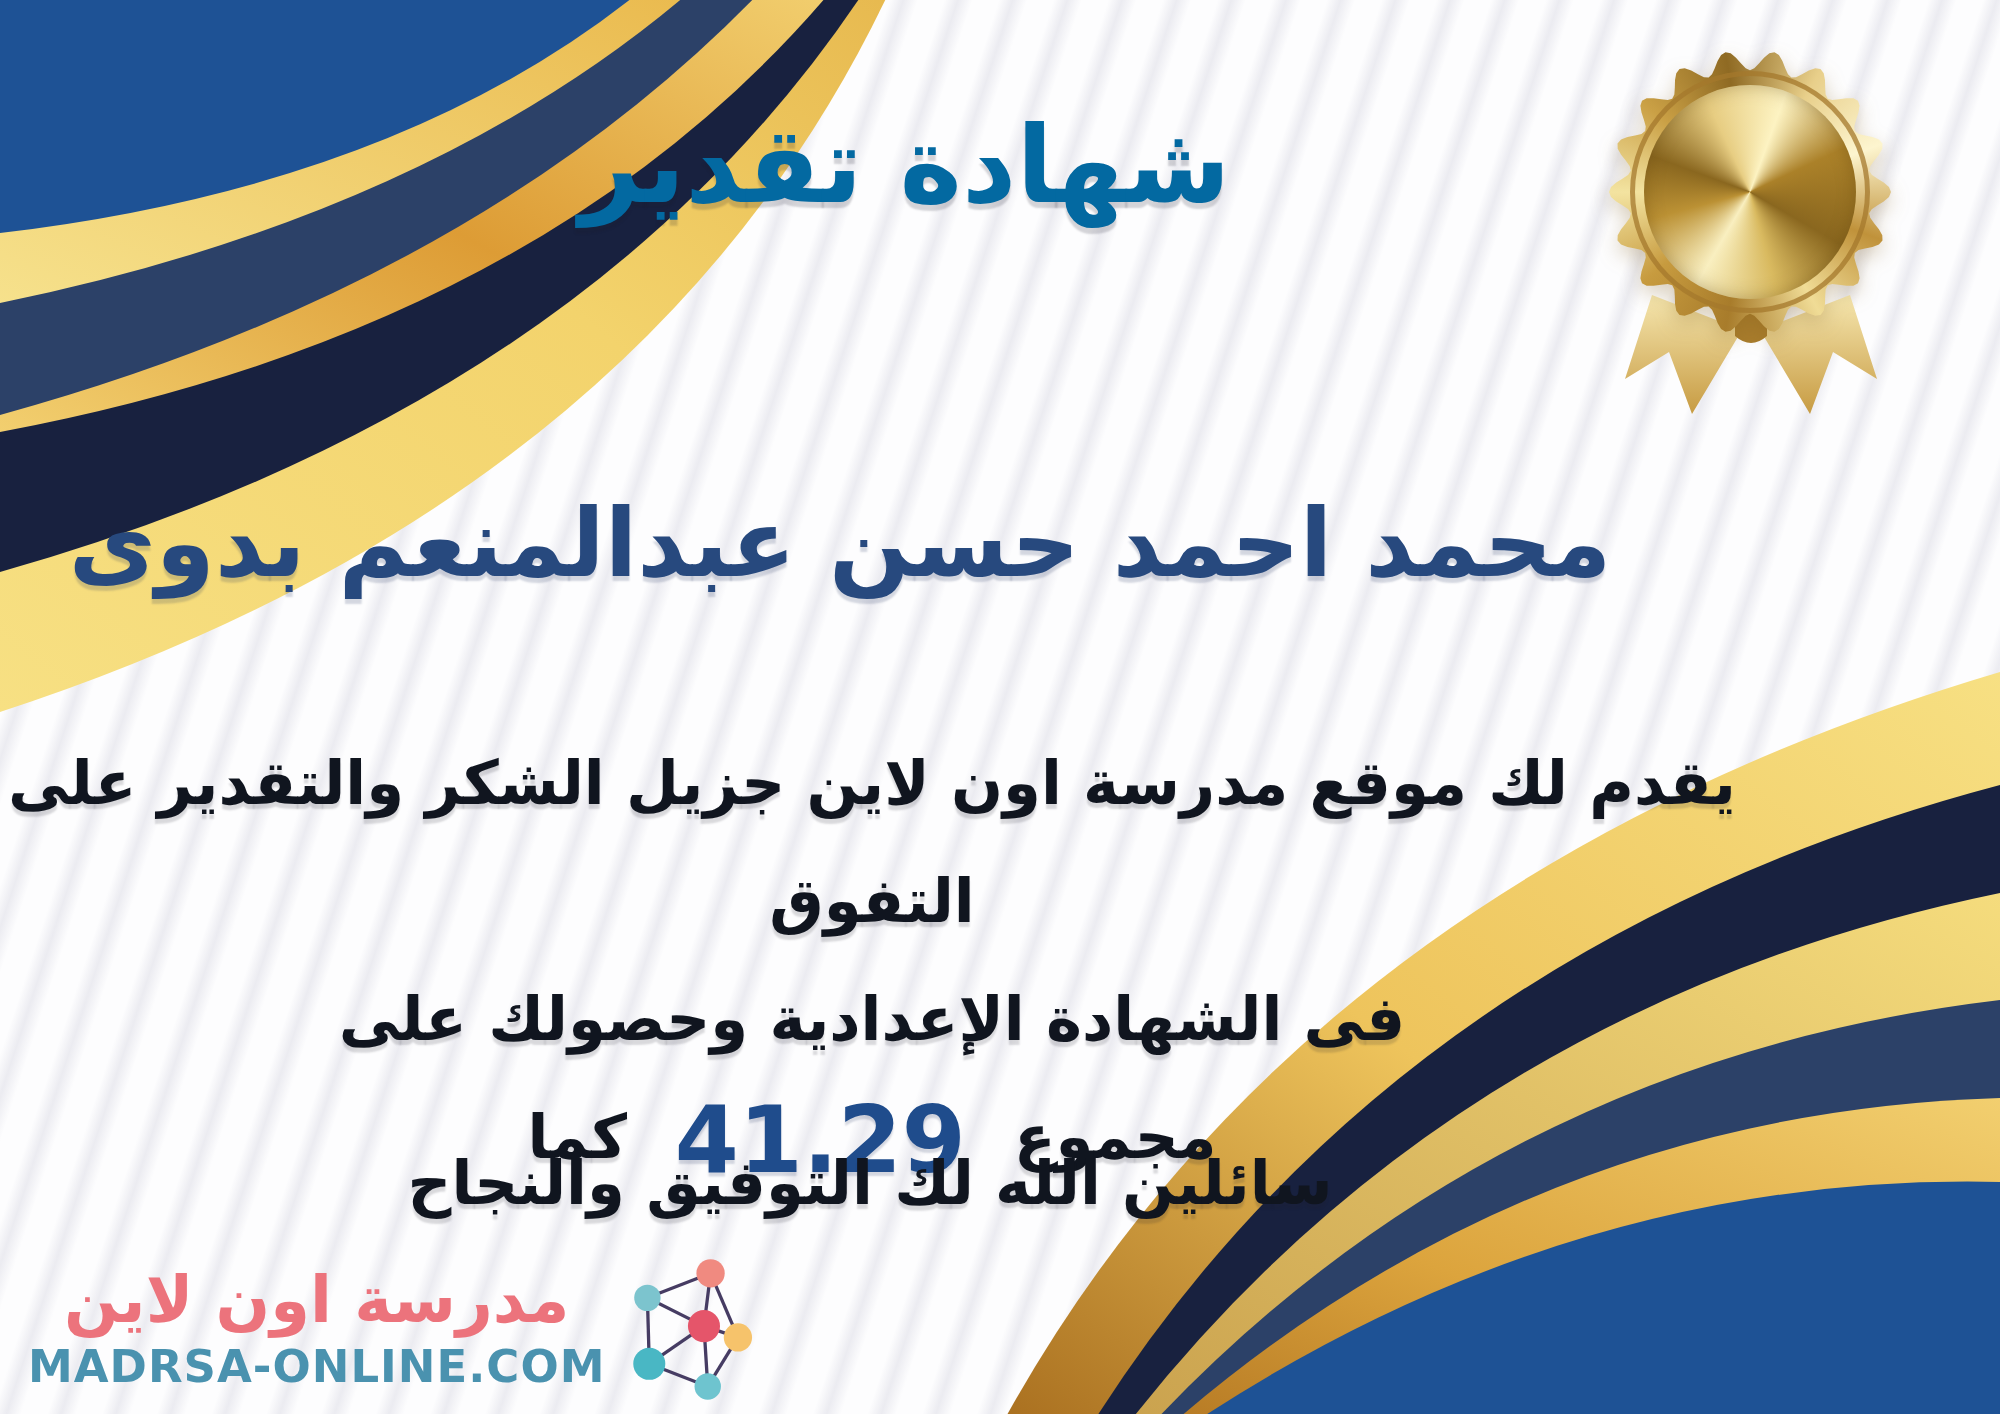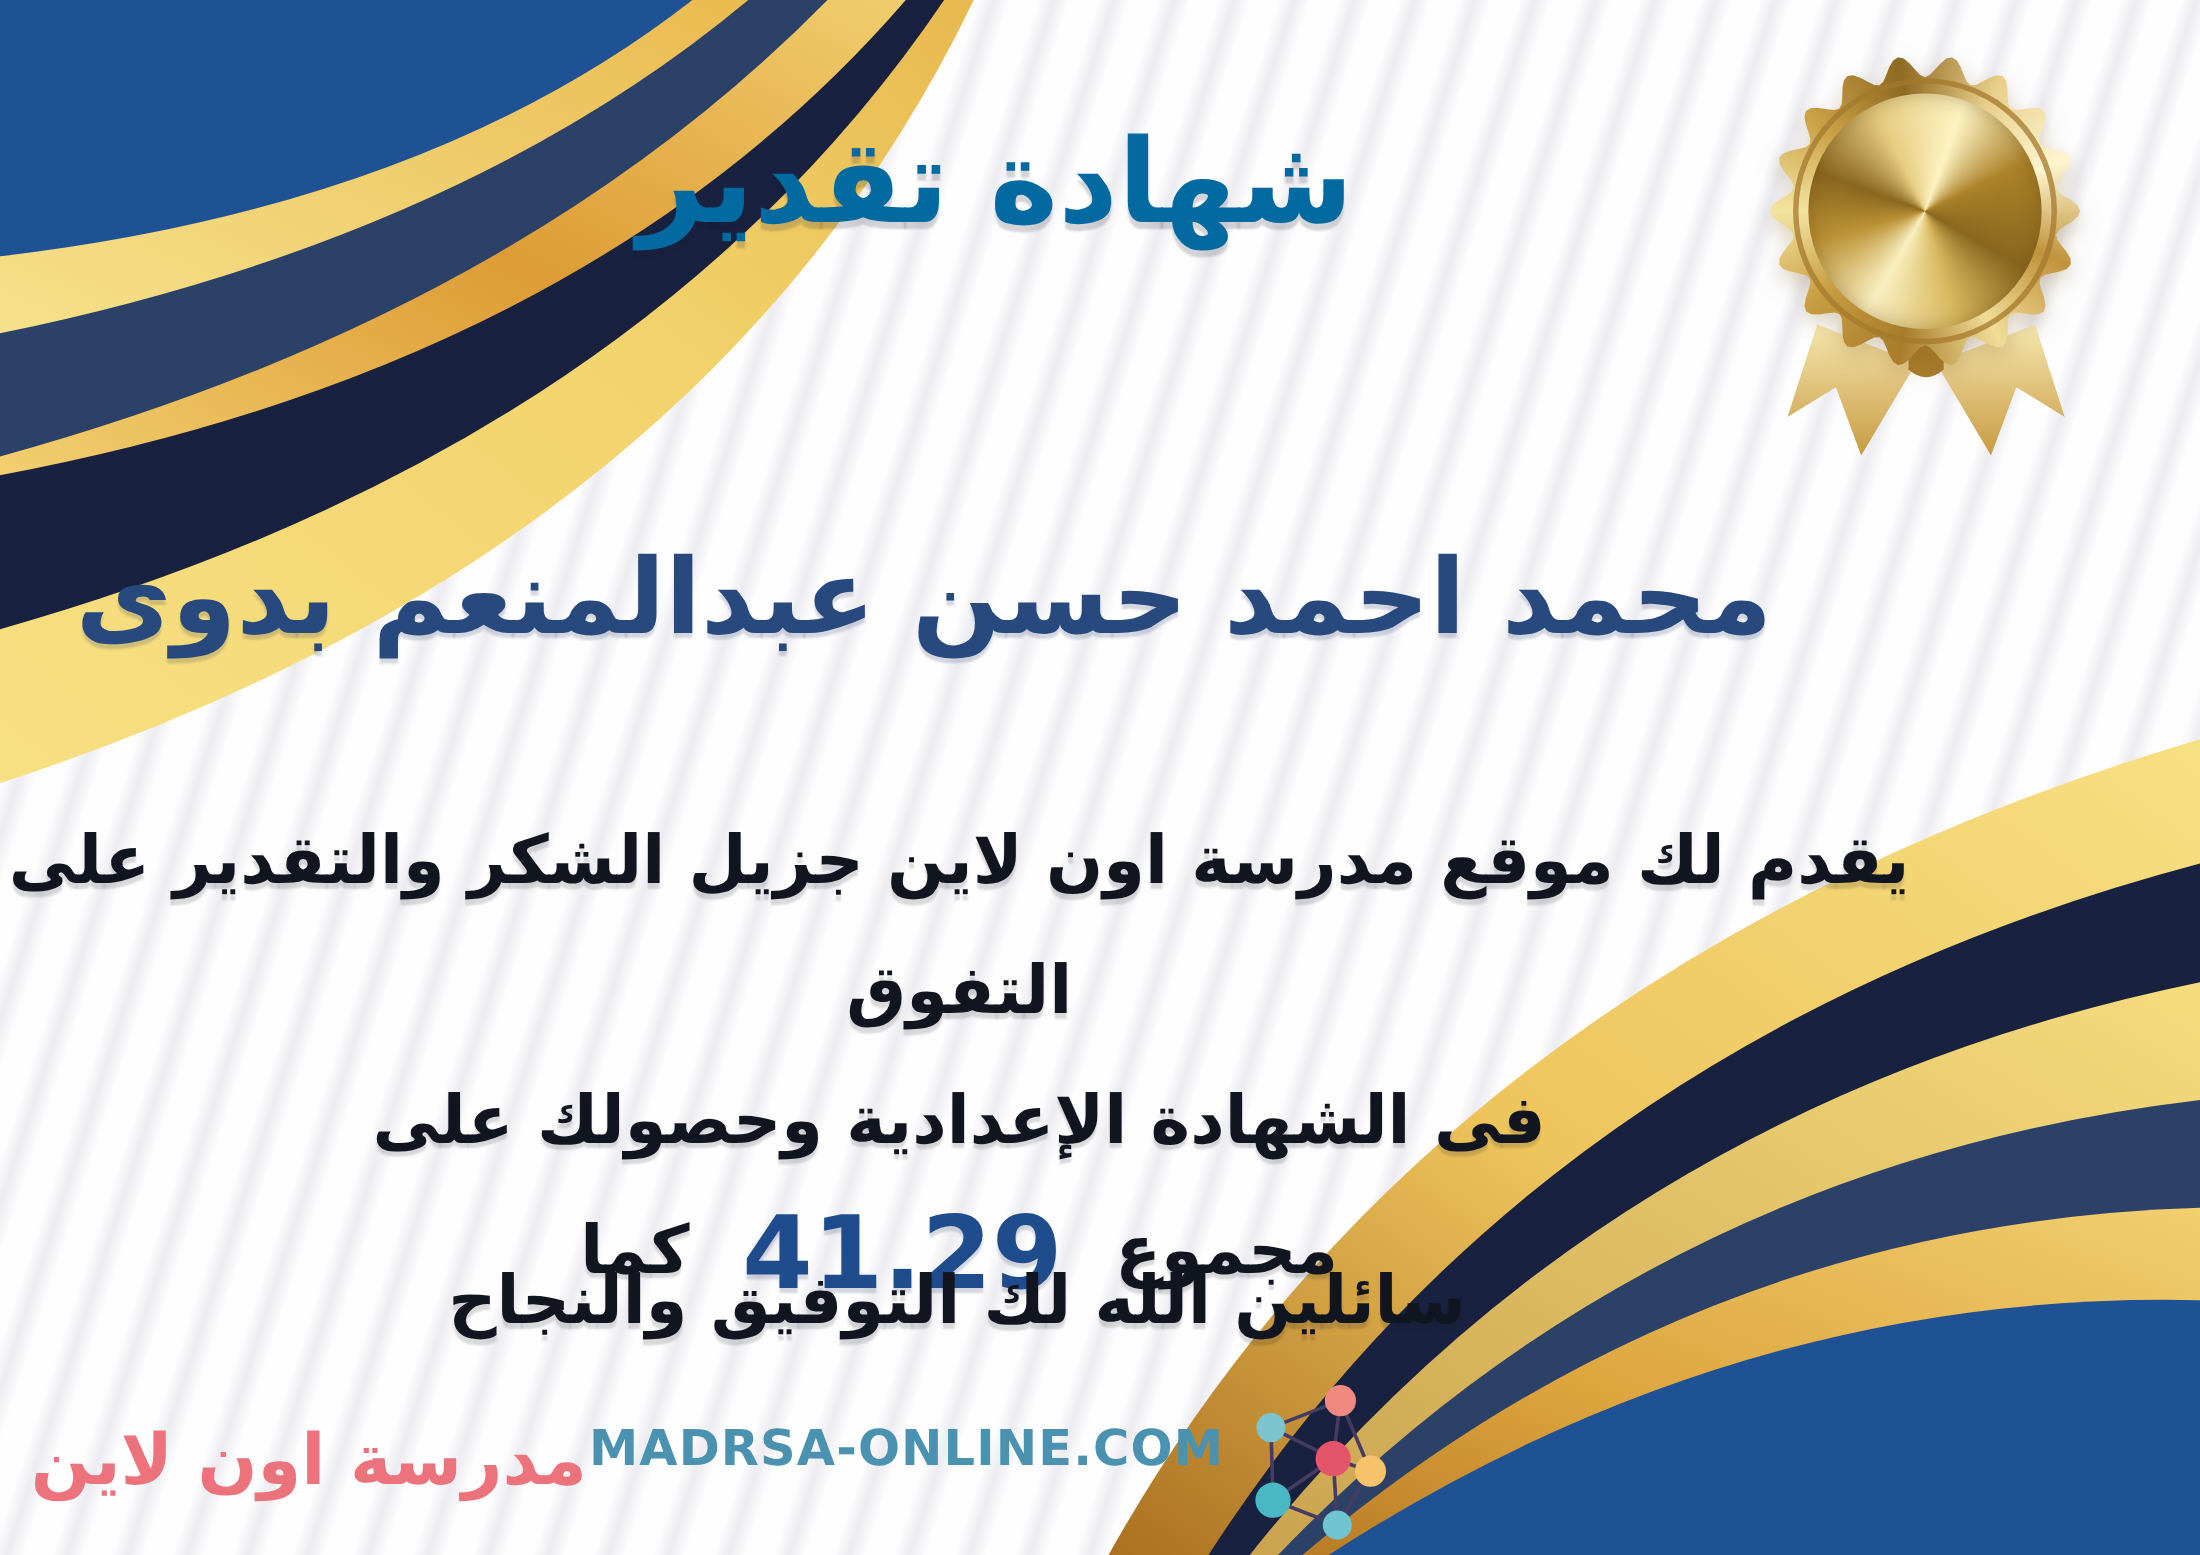--- a/index.html
+++ b/index.html
@@ -63,21 +63,21 @@
       #8a671f, #d9ba60 45deg, #f9efc0 90deg, #bb9134 135deg,
       #8a671f 170deg, #e7cd82 215deg, #fdf3c2 260deg,
       #ab8129 305deg, #8a671f 360deg);
     box-shadow:inset 0 0 18px rgba(90,60,10,.35);
   }
   
   .logo{
     position:absolute;left:28px;top:1252px;display:flex;align-items:center;gap:16px;
     direction:ltr;
   }
-  .logo-texts{display:flex;flex-direction:row;align-items:flex-start;gap:2px;}
+  .logo-texts{display:flex;flex-direction:column;align-items:center;gap:2px;}
   .logo-ar{font-size:64px;font-weight:700;color:#ec737c;line-height:76px;direction:rtl;}
   .logo-en{font-size:45px;font-weight:700;color:#4a92af;letter-spacing:1px;line-height:54px;}
 </style>
 </head>
 <body>
 
 <div class="stripes"></div>
 
 <svg class="deco" viewBox="0 0 2000 1414" aria-hidden="true">
   <defs>

